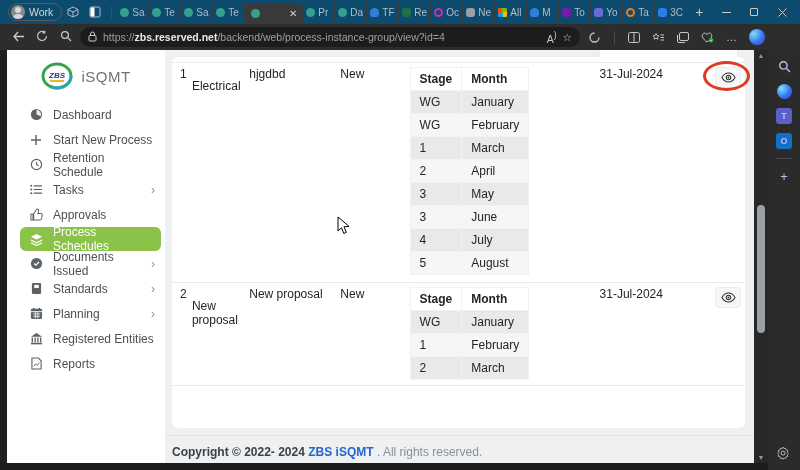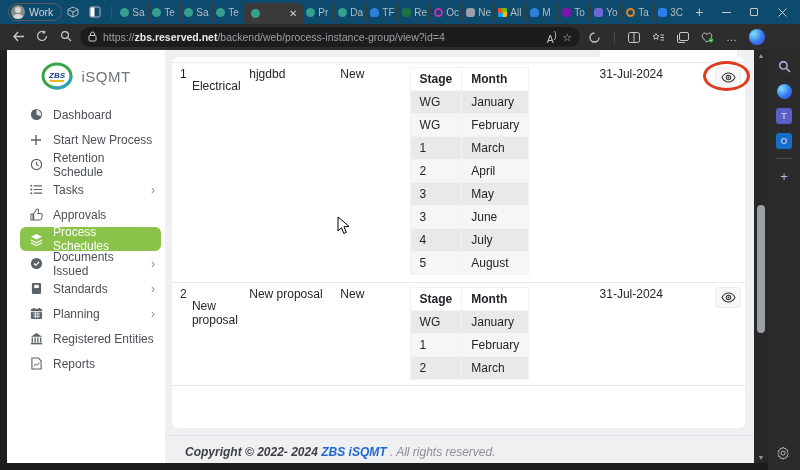--- a/index.html
+++ b/index.html
@@ -59,21 +59,21 @@
   .c-num { width:12px; } .c-name { width:58px;margin-top:12px; } .c-desc { width:92px; } .c-status { width:70px; }
   .c-sched { width:192px; } .c-date { width:117px; } .c-act { width:30px; }
   table.sched { border-collapse:collapse; font-size:12px; color:#212529; border:1px solid #e0e0e0; }
   table.sched th, table.sched td { padding:4px 9px; text-align:left; border:1px solid #f2f2f2; }
   table.sched th { font-weight:bold; background:#ffffff; width:44px; }
   table.sched th + th, table.sched td + td { width:64px; }
   table.sched tbody tr:nth-child(odd) td { background:#e9e9e9; }
   table.sched tbody tr:nth-child(even) td { background:#f6f6f6; }
   .eye-btn { width:26px; height:21px; border-radius:4px; background:#f6f7f8; border:1px solid #ececec; display:flex; align-items:center; justify-content:center; }
   .red-ellipse { position:absolute; left:538px; top:11px; width:47px; height:30px; border:3px solid #df3a22; border-radius:50%; }
-  .footer-bar { position:absolute; left:0; right:0; top:385px; border-top:1px solid #e3e6e9; padding:9px 0 0 20px; font-size:12px; color:#8a9094;font-style:italic; }
+  .footer-bar { position:absolute; left:0; right:0; top:385px; border-top:1px solid #e3e6e9; padding:9px 0 0 7px; font-size:12px; color:#8a9094; }
   .footer-bar .fp { font-weight:bold; color:#3c4144; }
   .footer-bar .fb { font-weight:bold; color:#2166d1; }
   .cursor { position:absolute; left:172px; top:166px; }
 
   .scrollbar { width:14px; height:413px; background:#282828; position:relative; display:flex; flex-direction:column; align-items:center; justify-content:space-between; font-size:7px; color:#909498; padding:2px 0; }
   .thumb { position:absolute; left:3px; top:155px; width:8px; height:128px; background:#9aa0a6; border-radius:4px; }
   .rail { width:32px; height:420px; background:#2b2b2b; display:flex; flex-direction:column; align-items:center; padding:8px 0; gap:9px; }
   .rail .ric { width:16px; height:16px; display:flex; align-items:center; justify-content:center; color:#c6b8e8; }
   .rail-sep { width:16px; height:1px; background:#4a4a4a; }
   .rail-plus { color:#b9bdc1; font-size:13px; }

